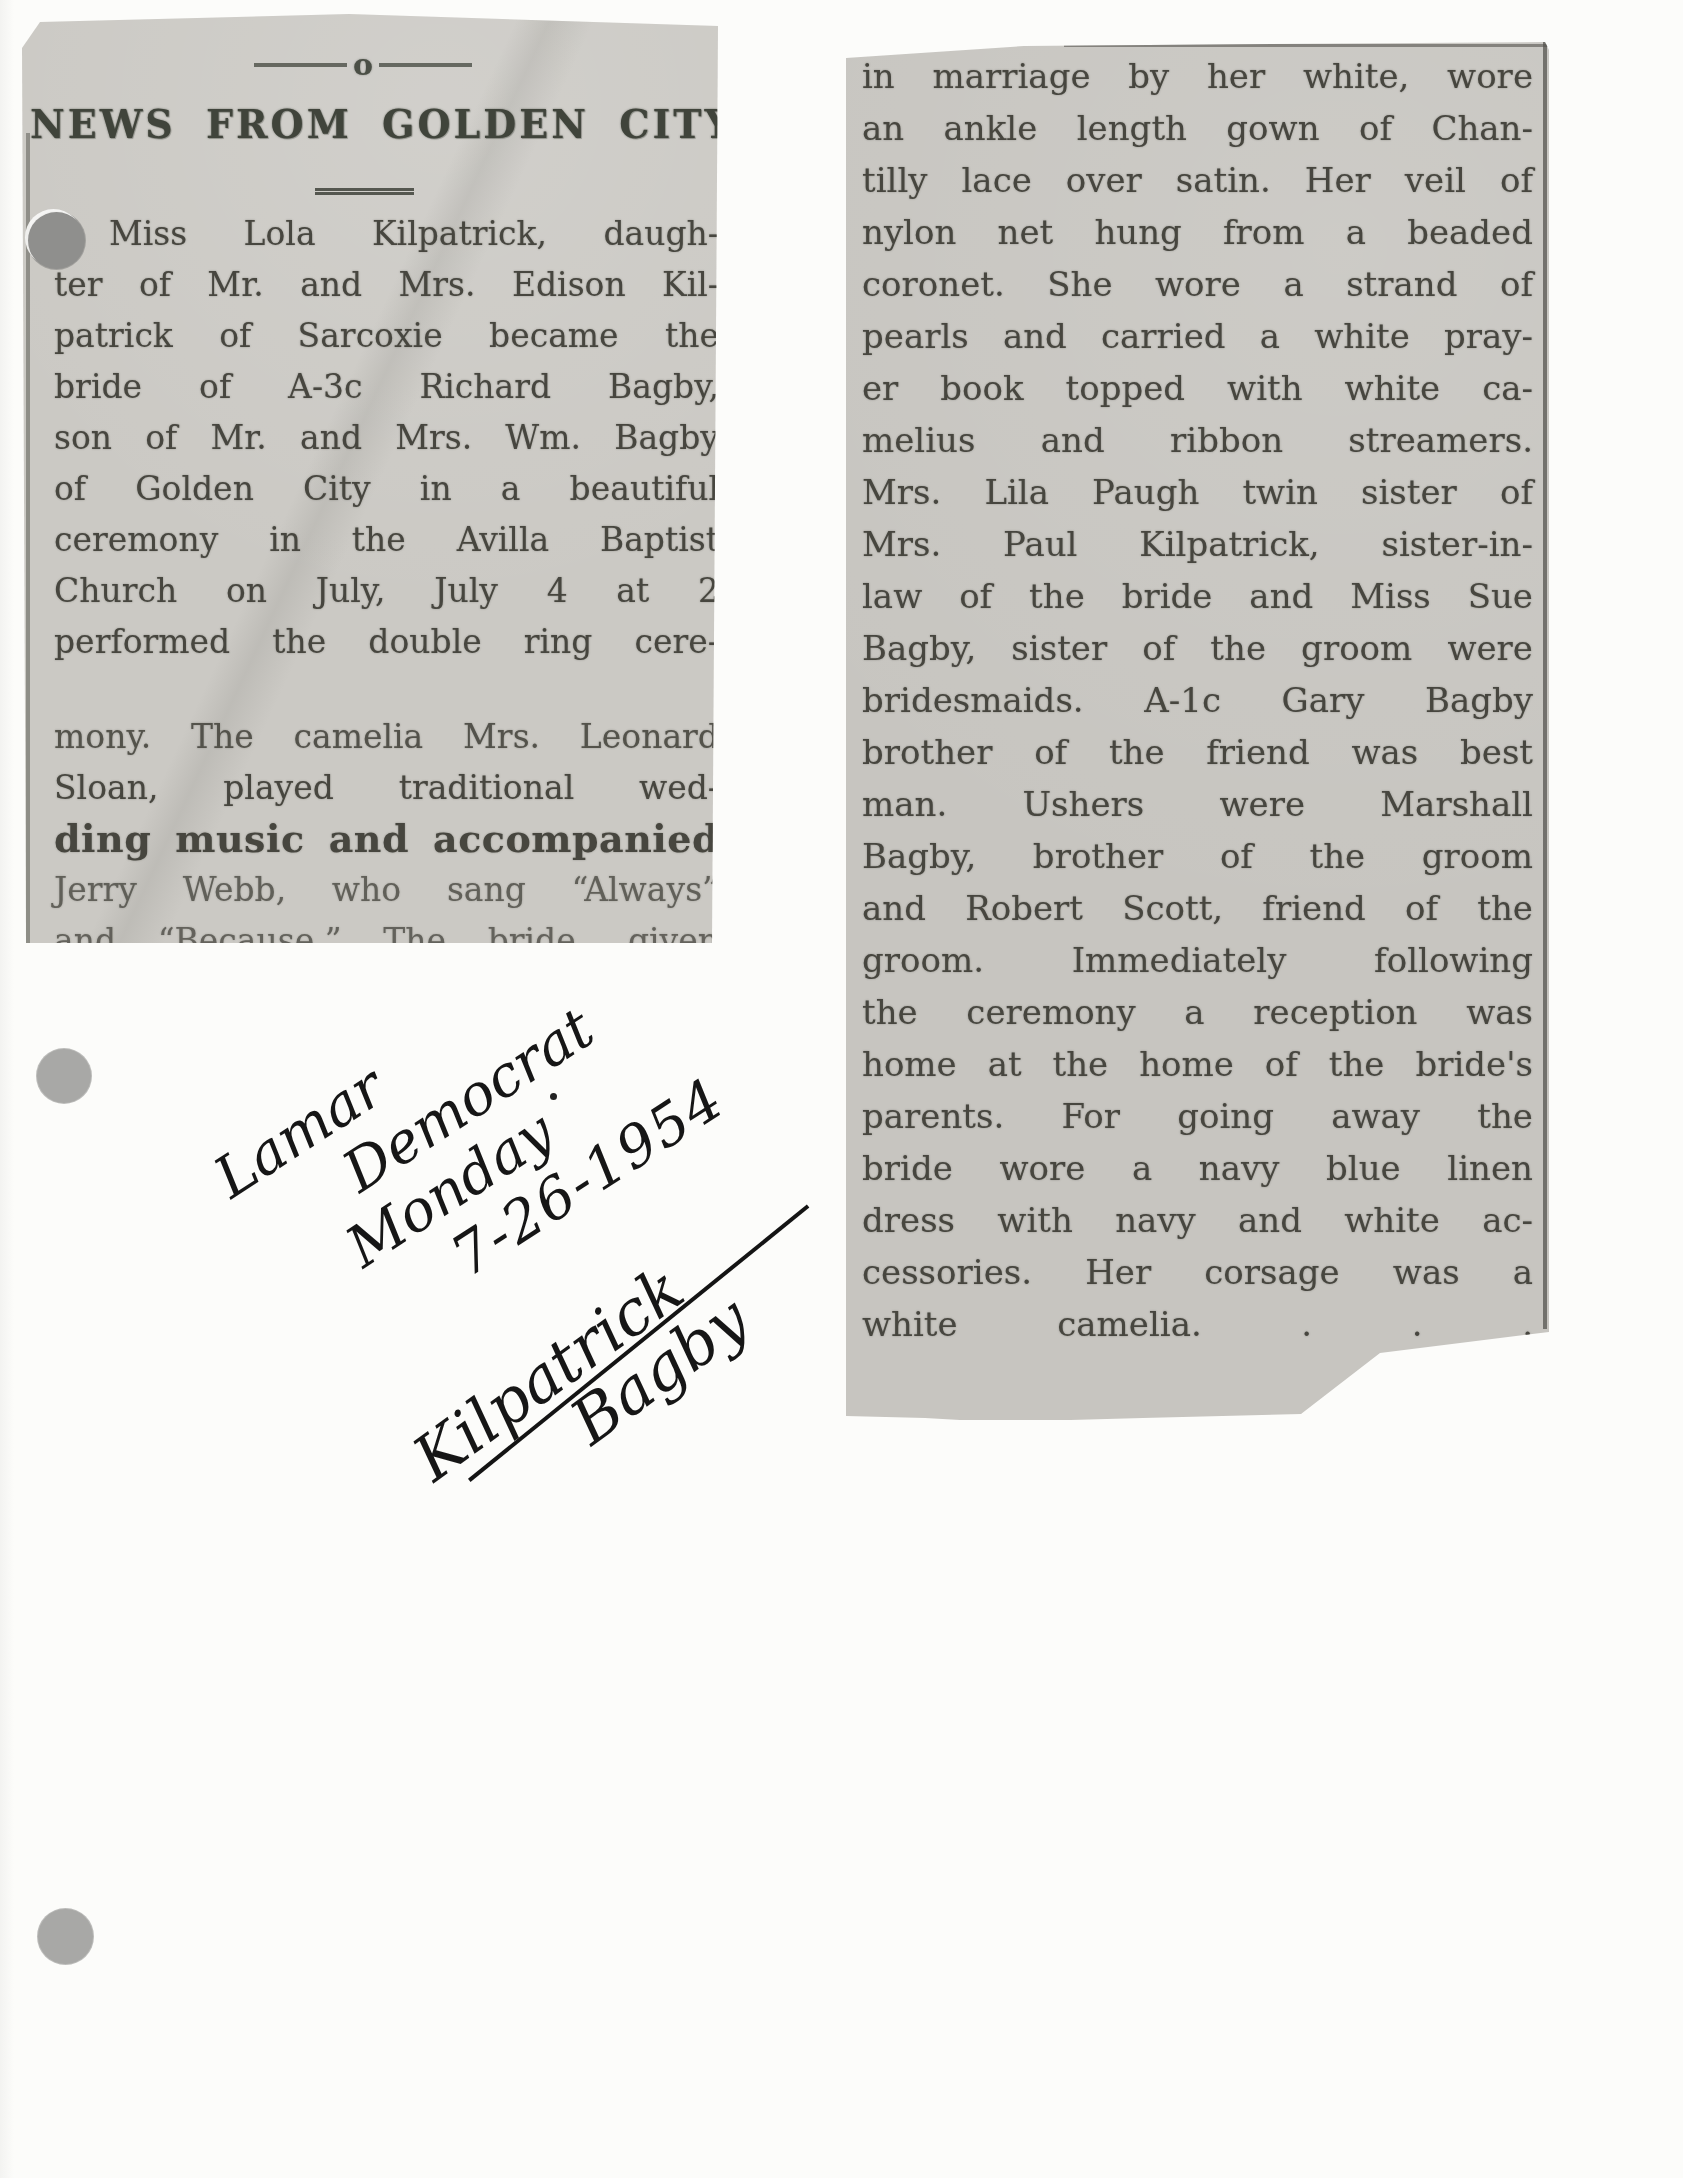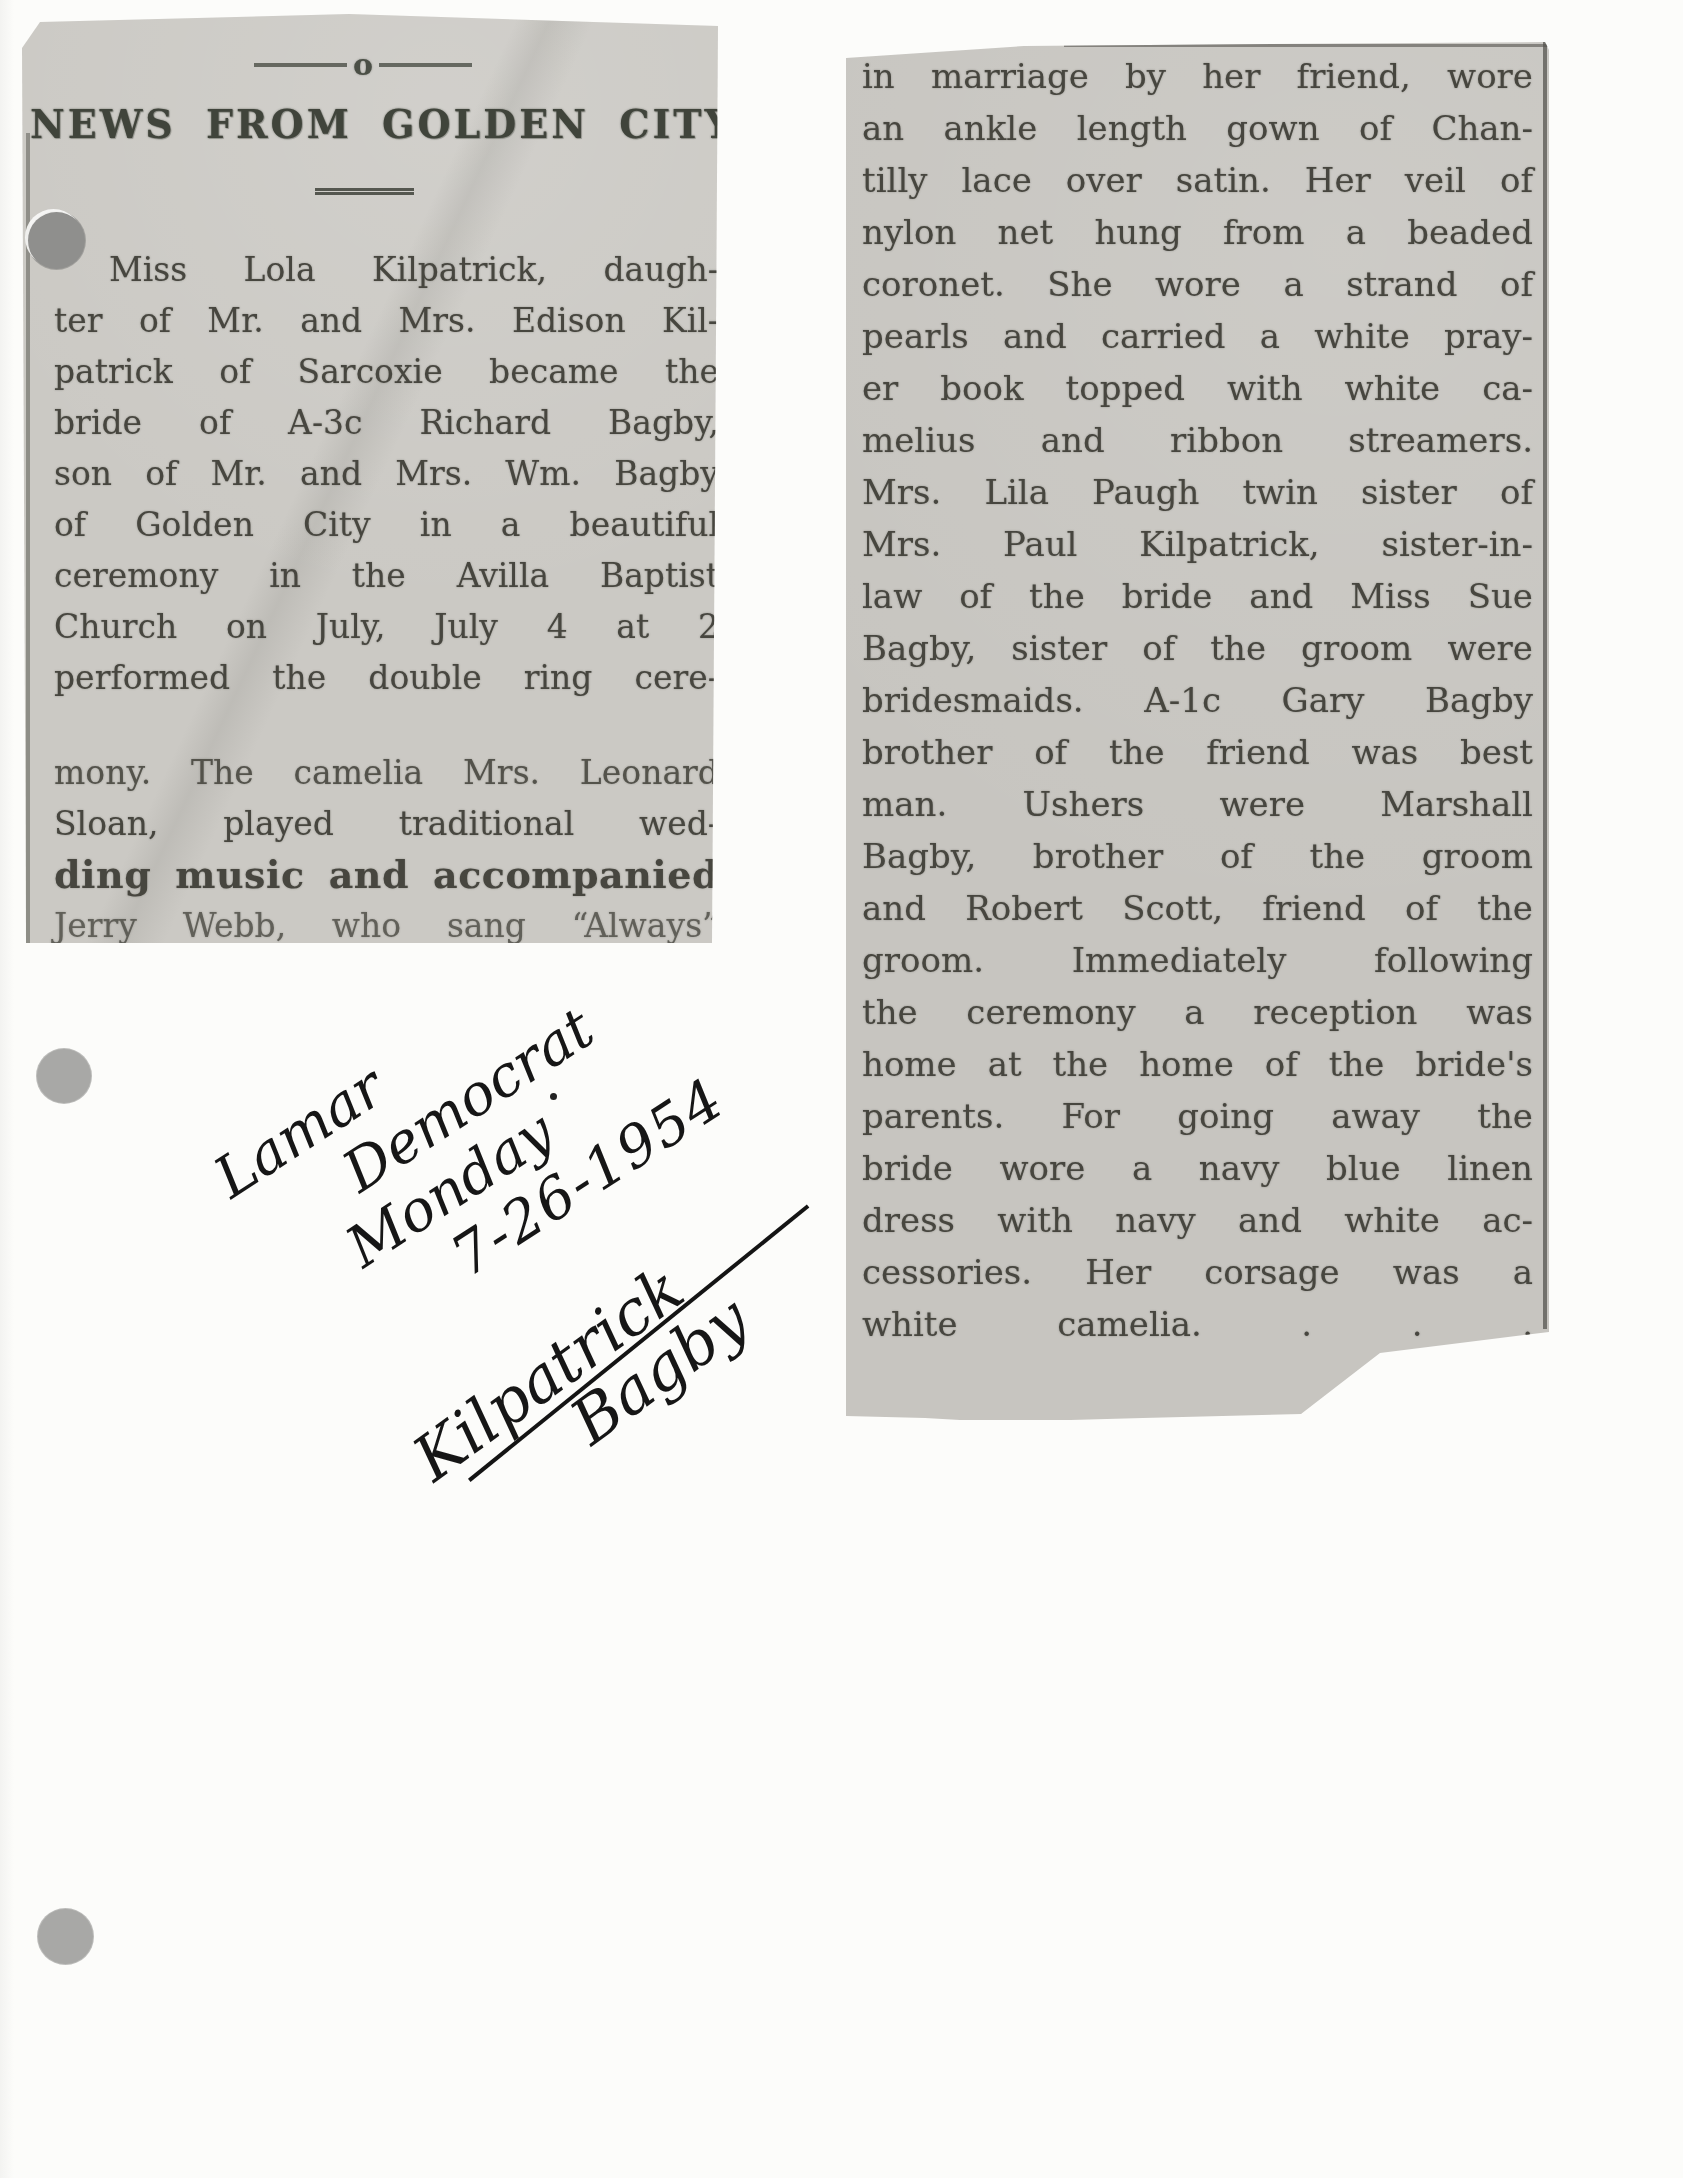--- a/index.html
+++ b/index.html
@@ -59,21 +59,21 @@
   }
   .sub-rule{
     position:absolute;left:293px;top:174px;width:99px;height:7px;
     background:linear-gradient(180deg,#3f423a 0 3px,rgba(0,0,0,0) 3px 4px,#3f423a 4px 7px);
     opacity:.85;
   }
   .clip-left .body{
     position:absolute;left:32px;top:194px;width:665px;
     font-size:33px;line-height:51px;
   }
-  .clip-left .line:nth-child(1){text-indent:55px;margin-top:36px;}
+  .clip-left .line:nth-child(1){text-indent:55px;}
   .clip-left .line:nth-child(10){filter:blur(0.4px);opacity:.9;margin-top:44px;}
   .clip-left .line:nth-child(12){font-weight:700;font-size:38px;letter-spacing:0.5px;}
   .clip-left .line:nth-child(13){opacity:.8;filter:blur(0.6px);}
   .clip-left .line:nth-child(14){opacity:.78;filter:blur(0.7px);}
   .clip-left .line:nth-child(15){opacity:.7;filter:blur(1.1px);}
 
   
   .clip-right{
     left:846px;top:42px;width:703px;height:1378px;
     clip-path:polygon(0px 16px,178px 4px,699px 0px,703px 8px,703px 1290px,534px 1311px,
@@ -166,21 +166,21 @@
         <p class="line">Sloan, played traditional wed-</p>
         <p class="line">ding music and accompanied</p>
         <p class="line">Jerry Webb, who sang “Always”</p>
         <p class="line">and “Because.” The bride, given</p>
       </div>
     <div class="edge-left"></div>
   </section>
 
   <section class="clipping clip-right">
     <div class="body">
-        <p class="line">in marriage by her friend, wore</p>
+        <p class="line">in marriage by her white, wore</p>
         <p class="line">an ankle length gown of Chan-</p>
         <p class="line">tilly lace over satin. Her veil of</p>
         <p class="line">nylon net hung from a beaded</p>
         <p class="line">coronet. She wore a strand of</p>
         <p class="line">pearls and carried a white pray-</p>
         <p class="line">er book topped with white ca-</p>
         <p class="line">melius and ribbon streamers.</p>
         <p class="line">Mrs. Lila Paugh twin sister of</p>
         <p class="line">Mrs. Paul Kilpatrick, sister-in-</p>
         <p class="line">law of the bride and Miss Sue</p>

